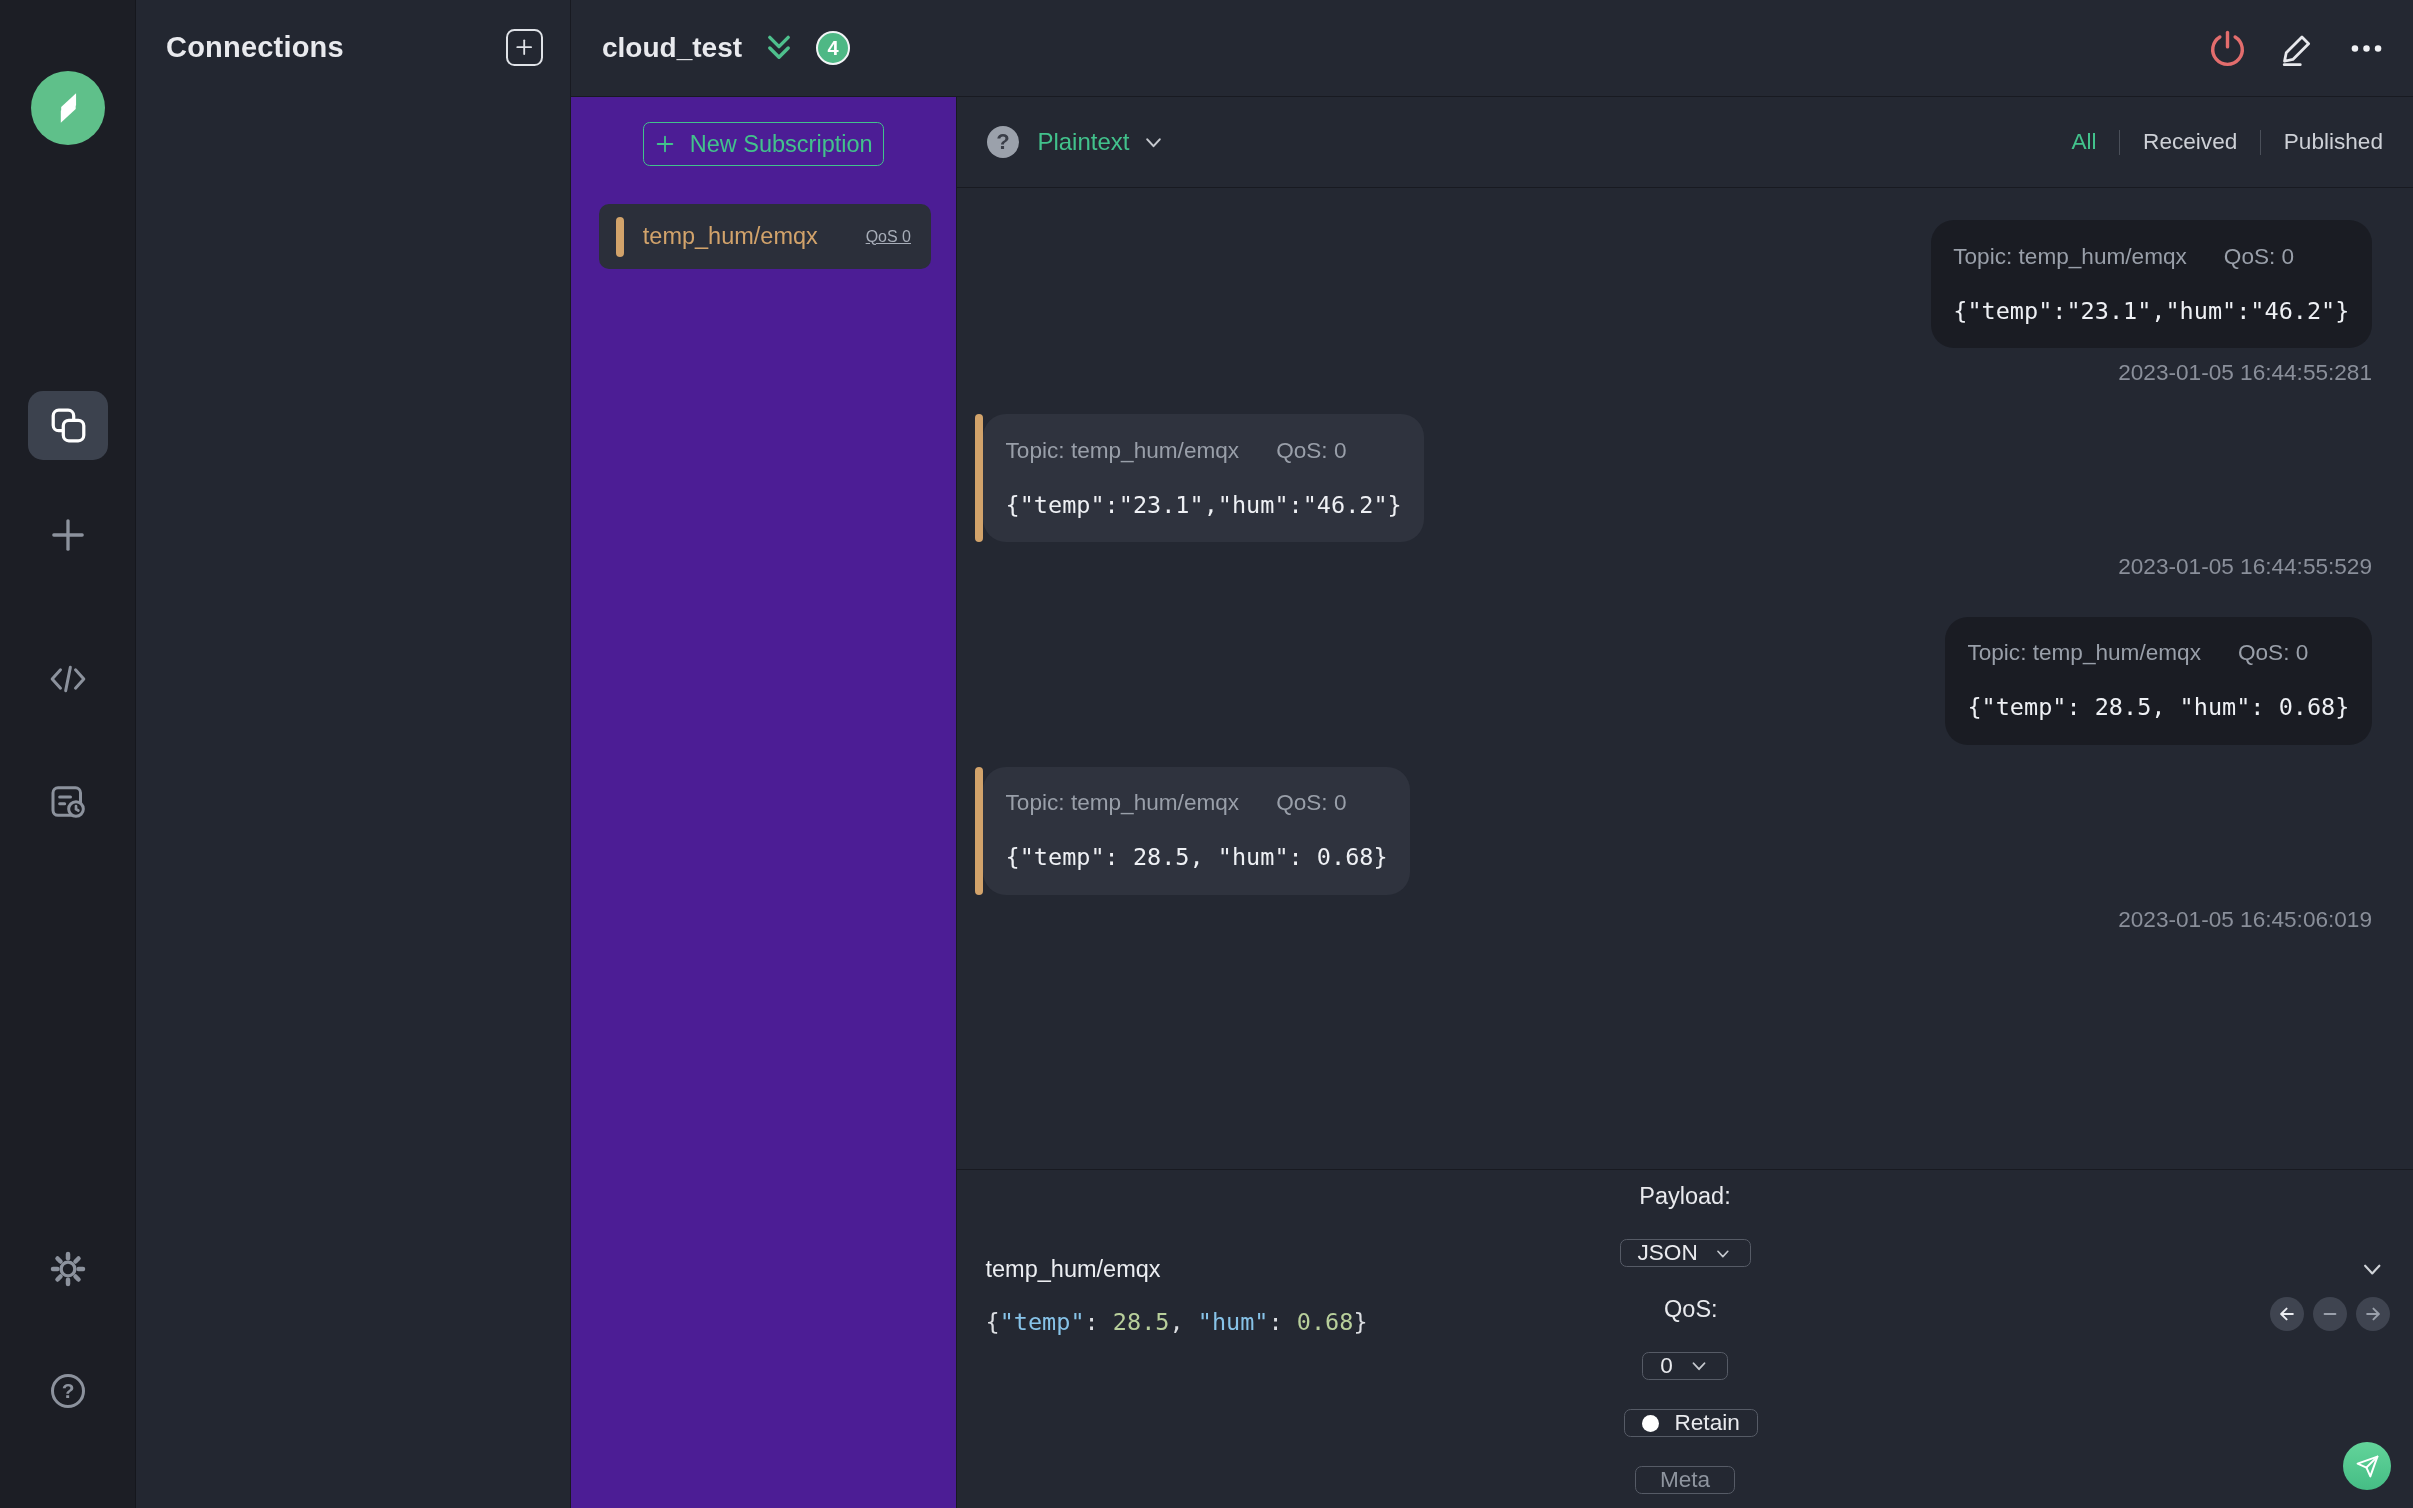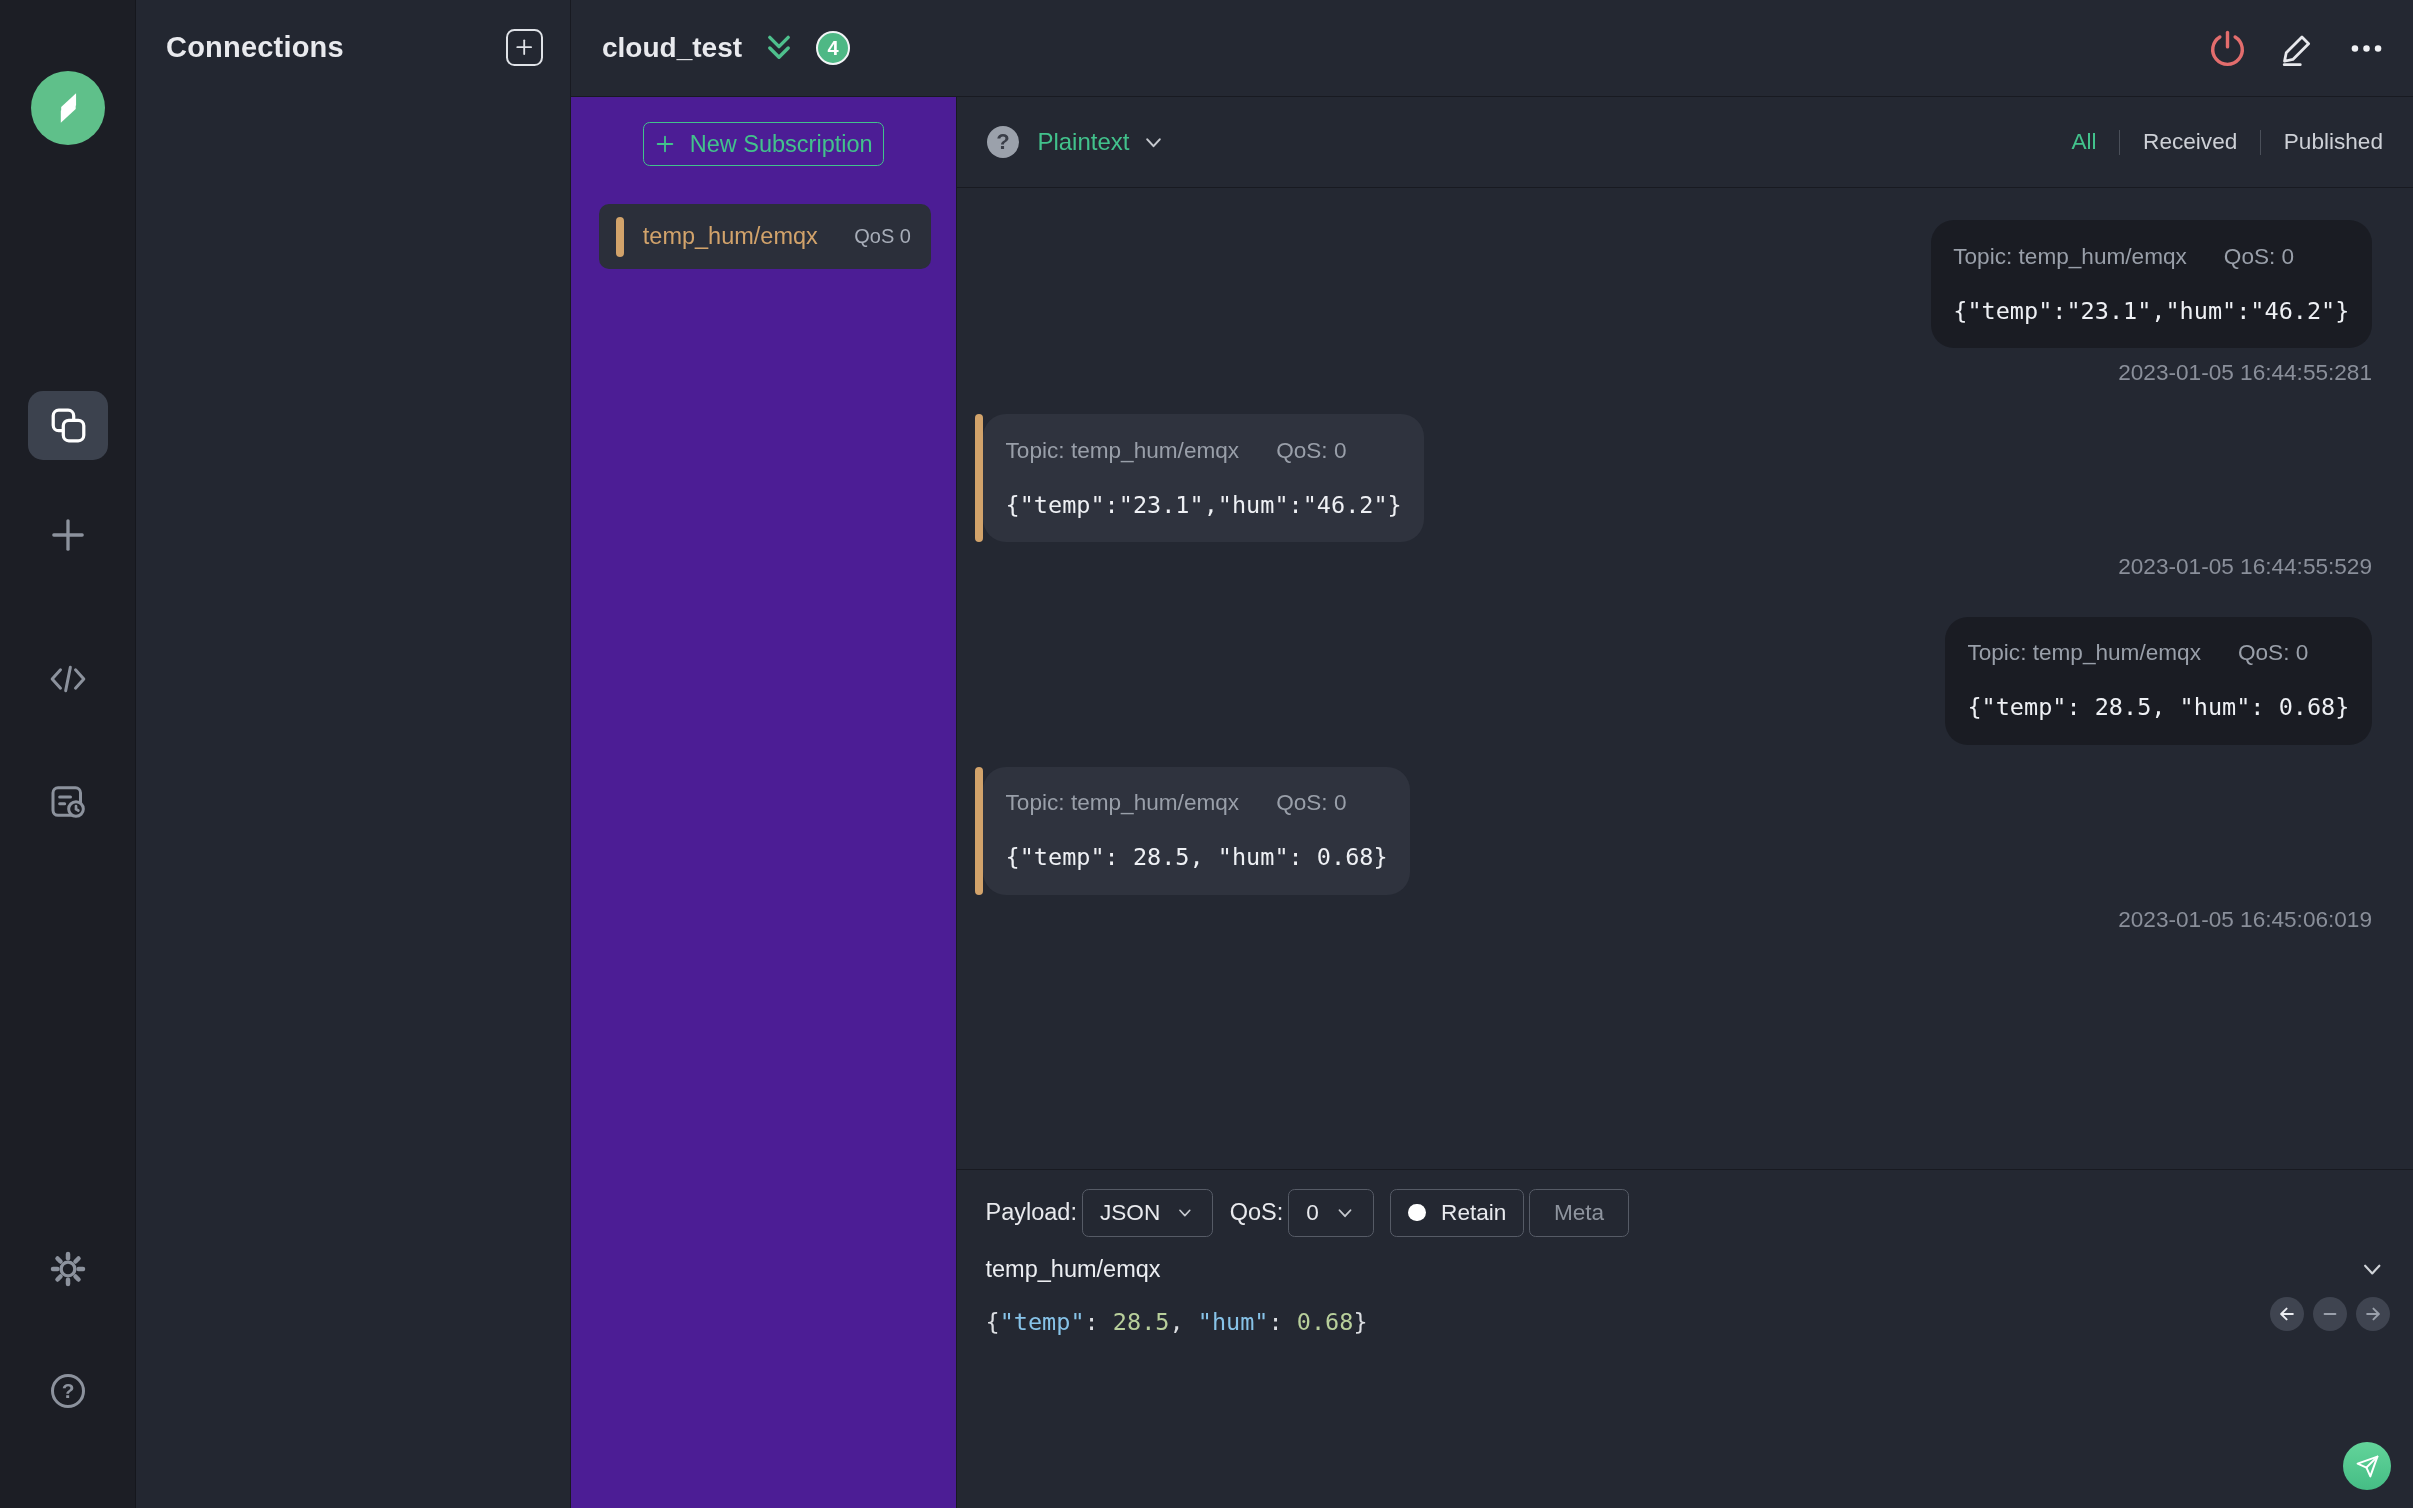--- a/index.html
+++ b/index.html
@@ -32,21 +32,21 @@
   .icon-btn { background:none; border:none; padding:0; cursor:pointer; display:flex; }
 
   .right-body { flex:1; display:flex; min-height:0; }
 
   
   .subs { width:386px; background:#4c1d95; border-right:1.3px solid #181a21; flex-shrink:0; padding-top:25px; }
   .new-sub-btn { display:flex; align-items:center; justify-content:center; gap:13.4px; width:241px; height:44px; margin:0 auto; background:none; border:1.3px solid #42c28c; border-radius:6.7px; color:#42c28c; font-size:23.5px; cursor:pointer; font-family:inherit; }
   .sub-item { margin:38px 25px 0 28px; height:65px; background:#2b2f3a; border-radius:10px; display:flex; align-items:center; padding:0 20px 0 17px; gap:18.4px; cursor:pointer; }
   .sub-bar { width:8.4px; height:40px; border-radius:4.2px; background:#d2a36b; flex-shrink:0; }
   .sub-topic { color:#d2a36b; font-size:23.5px; }
-  .sub-qos { margin-left:auto; color:#a7adb8; font-size:20px; }
+  .sub-qos { margin-left:auto; color:#a7adb8; font-size:16px;text-decoration:underline; }
 
   
   .main { flex:1; display:flex; flex-direction:column; min-width:0; background:#242832; }
   .msgbar { height:91px; border-bottom:1.3px solid #181a21; display:flex; align-items:center; padding:0 30px; flex-shrink:0; }
   .q-circle { width:32px; height:32px; border-radius:50%; background:#9ba1ab; color:#3a3e48; font-size:22px; font-weight:600; display:flex; align-items:center; justify-content:center; cursor:pointer; }
   .format-select { display:flex; align-items:center; gap:11.7px; margin-left:18.4px; cursor:pointer; }
   .format-label { color:#42c28c; font-size:24px; }
   .tabs { margin-left:auto; display:flex; align-items:center; }
   .tab { background:none; border:none; font-family:inherit; font-size:22.6px; color:#cdd0d6; cursor:pointer; padding:0; }
   .tab.active { color:#42c28c; }
@@ -62,21 +62,21 @@
   .msg.received .bubble { background:#2f333e; }
   .msg.published .bubble { background:#1a1c23; }
   .bubble-meta { display:flex; gap:37px; color:#999fa9; font-size:22.6px; white-space:nowrap; }
   .bubble-payload { margin-top:27px; font-family:"DejaVu Sans Mono", monospace; font-size:23.5px; color:#eef0f4; white-space:nowrap; }
   .msg-ts { margin-top:11.7px; color:#8a8f9a; font-size:22.6px; }
   .msg.published .msg-ts { text-align:right; }
   .msg.received .msg-ts { text-align:right; padding-left:1.7px; }
 
   
   .publish { height:339px; border-top:1.3px solid #181a21; flex-shrink:0; position:relative; display:flex; flex-direction:column; }
-  .pub-toolbar { display:flex; align-items:center; gap:5px; padding:13.4px 28.5px 0 28.5px; height:72px; flex-shrink:0; }
+  .pub-toolbar { display:flex; align-items:center; gap:29px; padding:13.4px 28.5px 0 28.5px; height:72px; flex-shrink:0;flex-direction:column; }
   .pub-label { font-size:23.5px; color:#e9eaee; }
   .ctl { display:flex; align-items:center; gap:15px; height:48px; border:1.3px solid #565b66; border-radius:6.7px; background:none; color:#e9eaee; font-size:22.6px; font-family:inherit; padding:0 17px; cursor:pointer; }
   .ctl-json { width:131px; justify-content:space-between; }
   .retain-dot { width:17.6px; height:17.6px; border-radius:50%; background:#fff; }
   .meta-btn { color:#8e949e; padding:0 23.5px; }
   .topic-row { display:flex; align-items:center; height:54px; padding:0 27px 0 28.5px; flex-shrink:0; }
   .topic-text { font-size:23.5px; color:#eceef2; }
   .topic-chevron { margin-left:auto; display:flex; cursor:pointer; }
   .editor { flex:1; padding:11.7px 28.5px 0 28.5px; font-family:"DejaVu Sans Mono", monospace; font-size:23.5px; white-space:nowrap; cursor:text; }
   .tok-key { color:#87c3e8; }

